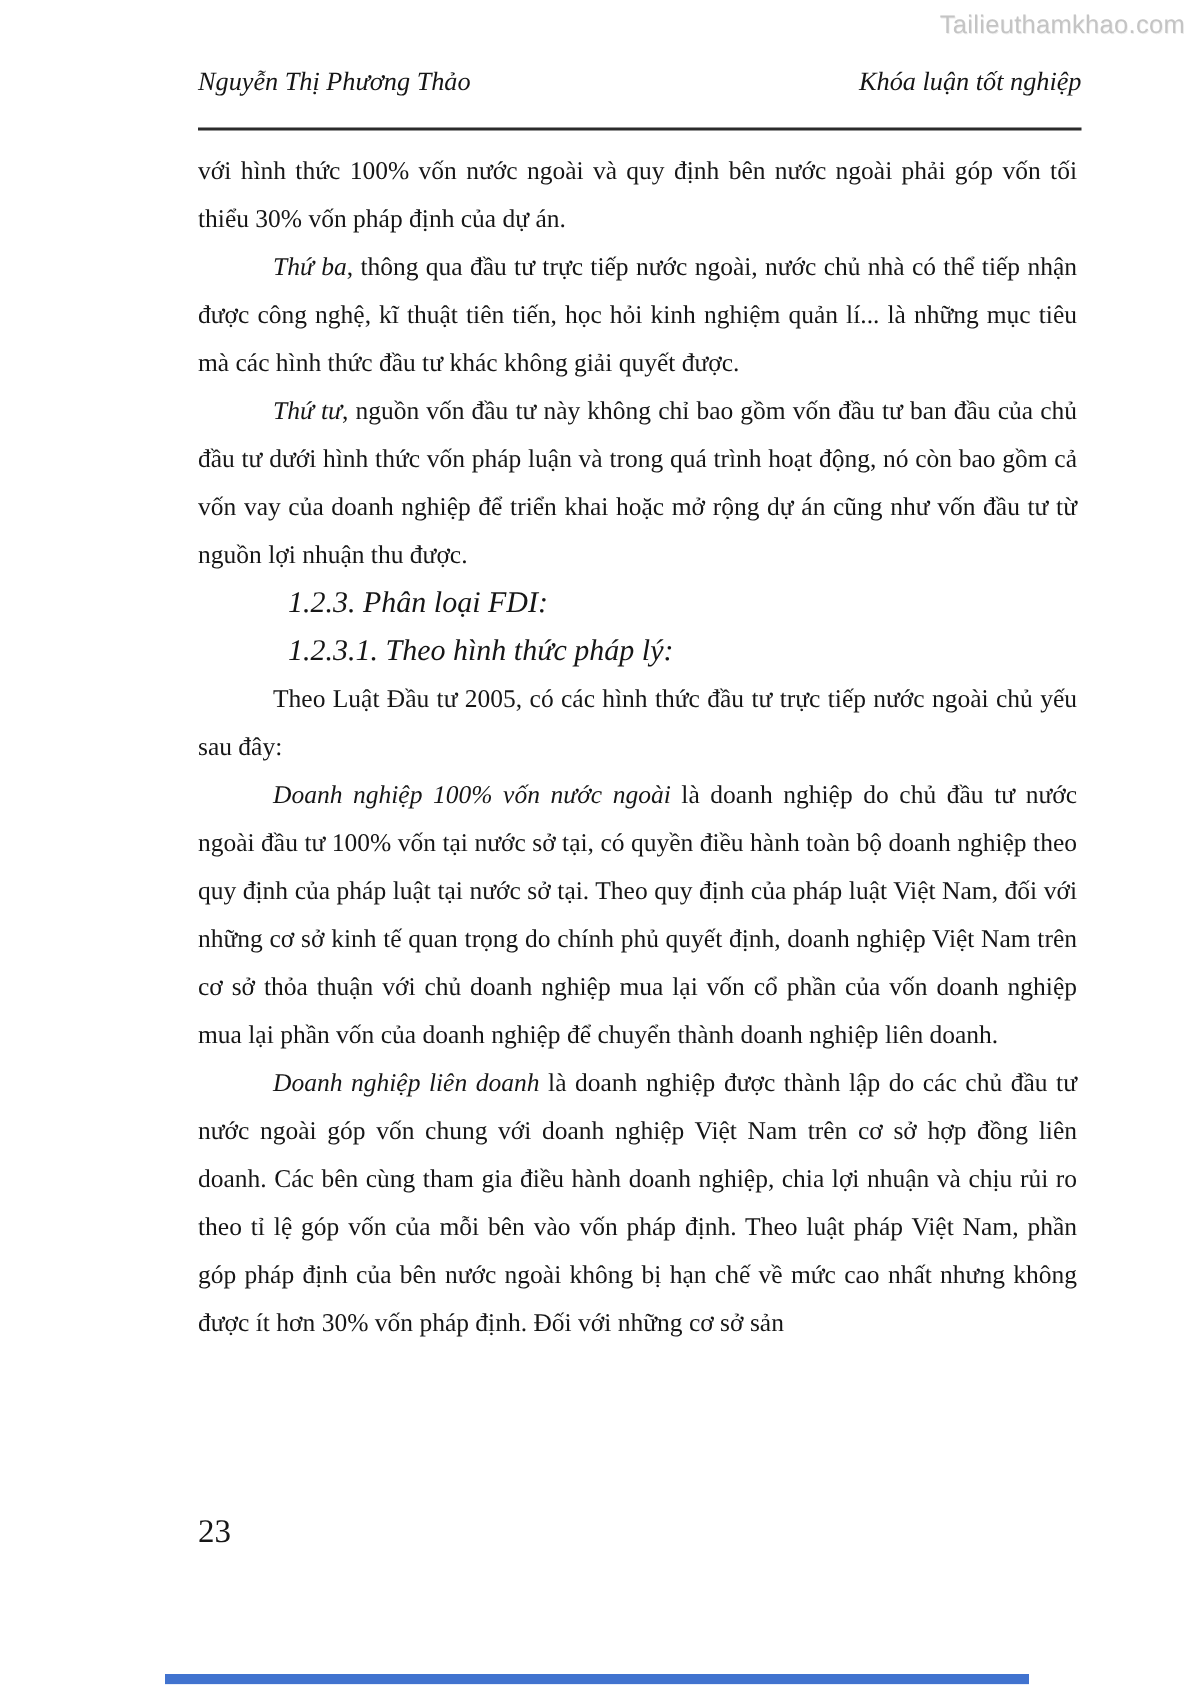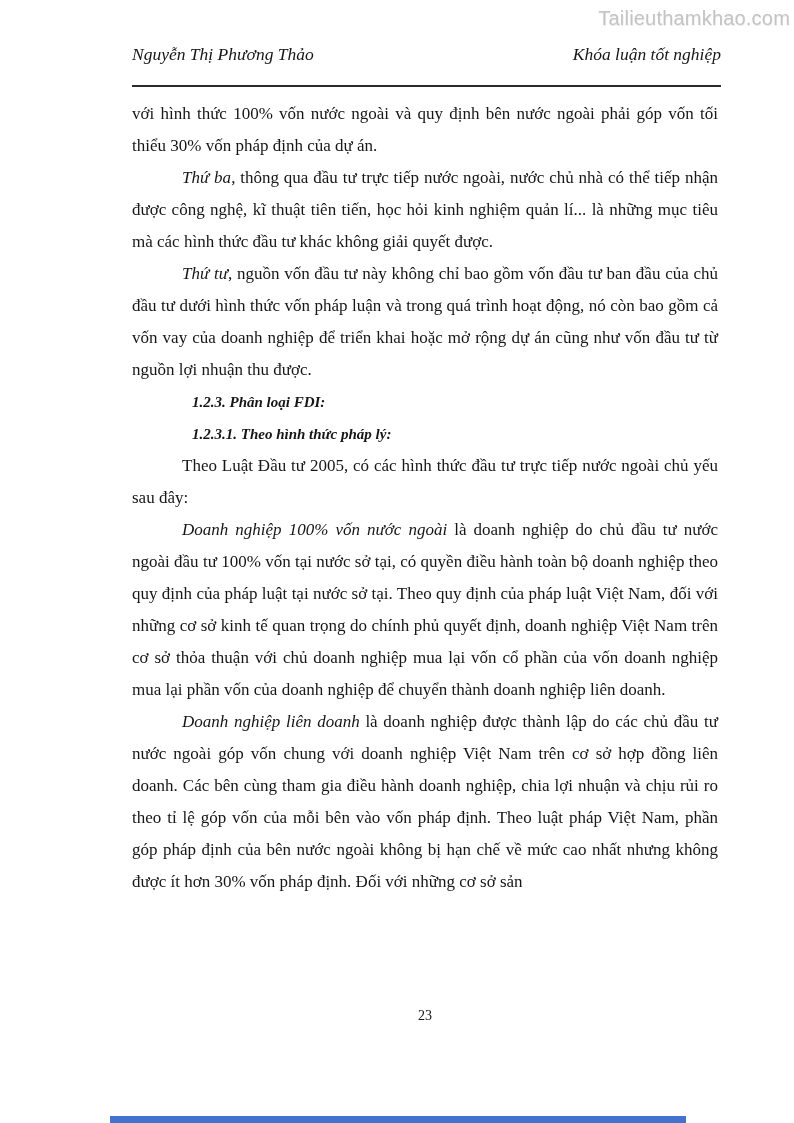--- a/index.html
+++ b/index.html
@@ -12,21 +12,21 @@
     background: #ffffff;
     overflow: hidden;
     font-family: "Liberation Serif", "DejaVu Serif", serif;
     color: #161616;
   }
   .watermark {
     position: absolute;
     top: 7px;
     right: 4px;
     font-family: "Liberation Sans", "DejaVu Sans", sans-serif;
-    font-size: 20px;
+    font-size: 17px;
     color: #c4c4c4;
     text-shadow: 0.5px 0.5px 0 #ececec;
     letter-spacing: 0.2px;
   }
   .header {
     position: absolute;
     left: 132px;
     top: 44px;
     width: 589px;
     display: flex;
@@ -43,33 +43,32 @@
     left: 132px;
     top: 98px;
     width: 586px;
     font-size: 17px;
     line-height: 32px;
     text-align: justify;
   }
   .body-text p { margin: 0; }
   .para-indent { text-indent: 50px; }
   .heading {
-    font-weight: bold;
+    font-weight: normal;
     font-style: italic;
     text-indent: 60px;
-    font-size: 15px;
+    font-size: 20px;
   }
   .lead-italic { font-style: italic; margin-top: 41px; }
   .page-number {
     position: absolute;
     left: 132px;
     top: 1008px;
     width: 586px;
-    text-align: center;
-    font-size: 14px;
+    font-size: 22px;
   }
   .bottom-bar {
     position: absolute;
     bottom: 0;
     left: 110px;
     width: 576px;
     height: 7px;
   }
 </style>
 </head>

